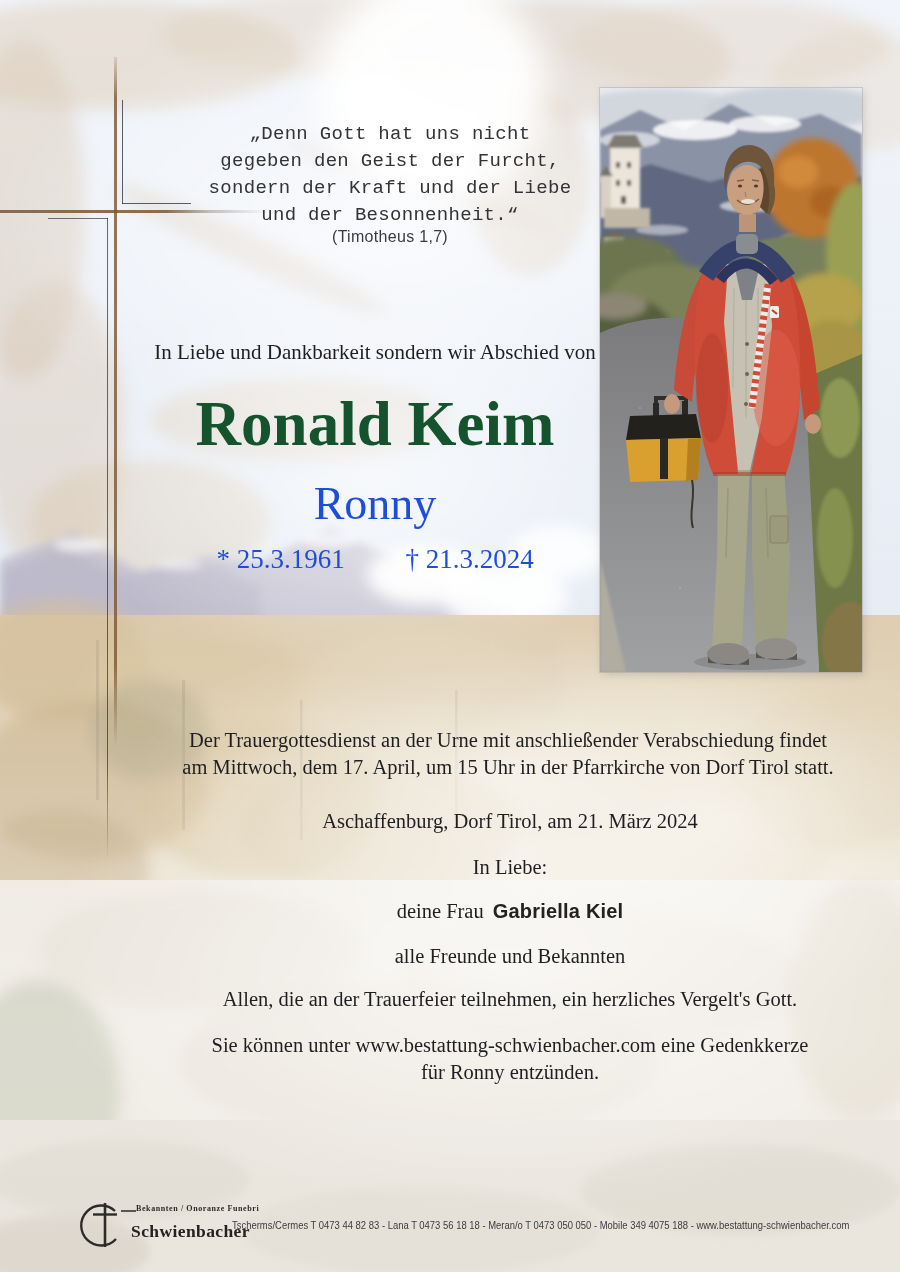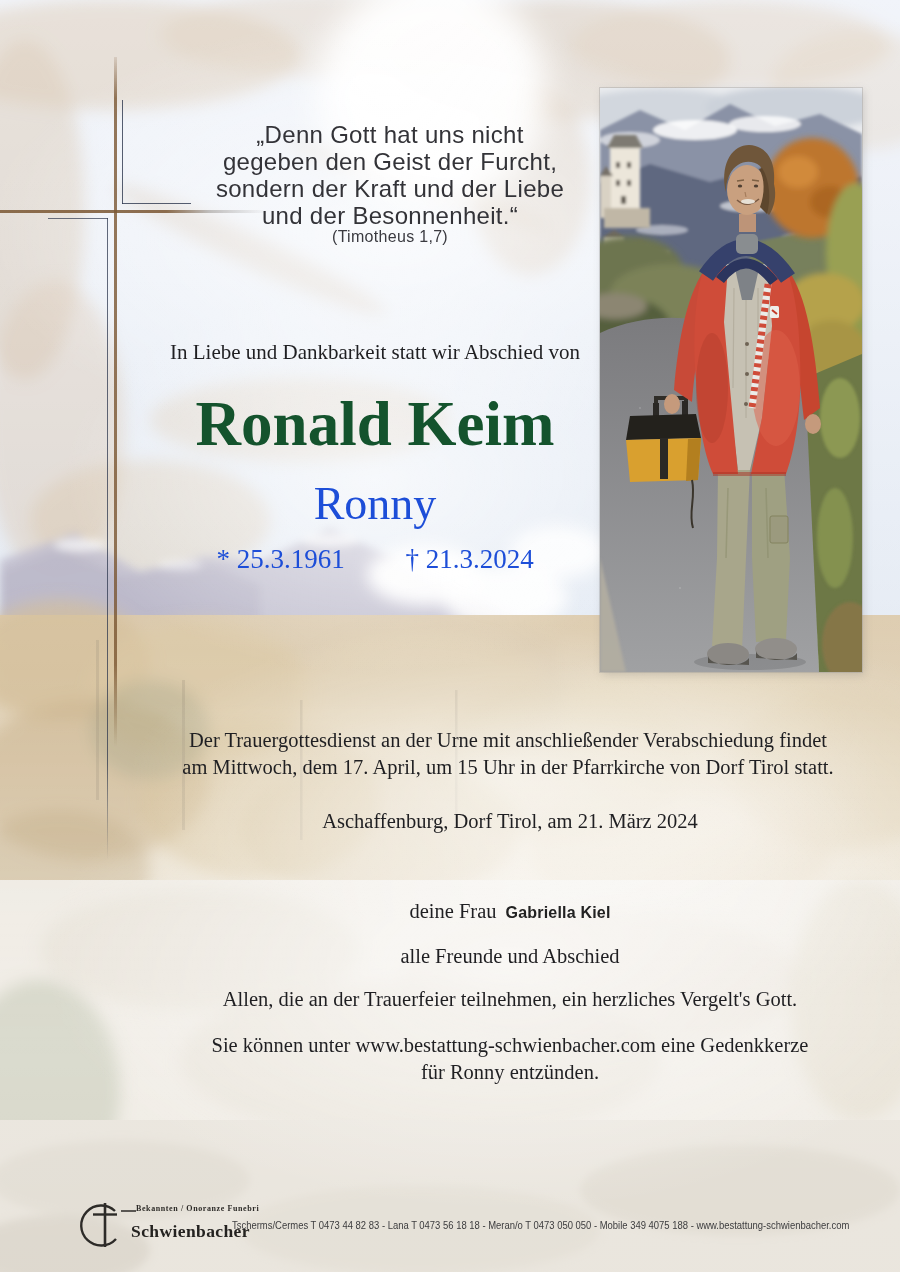--- a/index.html
+++ b/index.html
@@ -29,32 +29,32 @@
     background:linear-gradient(rgba(122,86,50,.15), rgba(122,86,50,.8) 6%, rgba(122,86,50,.8) 88%, rgba(122,86,50,0));}
   #mark-brown-h{left:0;top:210px;width:268px;height:3px;
     background:linear-gradient(to right, rgba(122,86,50,.85) 0 62%, rgba(130,125,120,.45) 78%, rgba(130,125,120,0));}
   #mark-corner-a-v{left:122px;top:100px;width:1px;height:104px;background:rgba(45,55,78,.8);}
   #mark-corner-a-h{left:122px;top:203px;width:69px;height:1px;background:rgba(45,55,78,.8);}
   #mark-corner-b-h{left:48px;top:218px;width:60px;height:1px;background:rgba(45,55,78,.7);}
   #mark-corner-b-v{left:107px;top:218px;width:1px;height:642px;
     background:linear-gradient(rgba(45,55,78,.75) 0 85%, rgba(45,55,78,0));}
 
   
-  #quote{left:170px;top:121px;width:440px;font-size:24px;line-height:27px;letter-spacing:.3px;color:#333338;font-weight:500;}
+  #quote{left:170px;top:121px;width:440px;font-size:19px;line-height:27px;letter-spacing:.3px;color:#333338;font-weight:500;font-family:Liberation Mono, monospace;}
   #quote-citation{left:170px;top:228px;width:440px;font-size:16px;letter-spacing:.3px;color:#3a3a40;}
   #intro{left:95px;top:340px;width:560px;font-size:21px;}
   #deceased-name{left:95px;top:391px;width:560px;font-size:63px;line-height:66px;color:#14532d;font-weight:bold;}
   #deceased-nickname{left:95px;top:479px;width:560px;font-size:46px;line-height:50px;color:#1d4ed8;}
   #dates{left:95px;top:544px;width:560px;font-size:27px;color:#1d4ed8;}
   #dates span{display:inline-block;margin:0 27px;}
   #announcement{left:158px;top:727px;width:700px;font-size:20.5px;line-height:27px;text-align:center;}
   #place-date{left:210px;top:810px;width:600px;font-size:20.5px;}
   #in-love{left:210px;top:856px;width:600px;font-size:20.5px;}
   #wife-line{left:110px;top:900px;width:800px;font-size:20.5px;}
-  #wife-line .wname{font-family:"Liberation Sans","DejaVu Sans",sans-serif;font-weight:bold;font-size:16px;color:#222;margin-left:9px;letter-spacing:.2px;}
+  #wife-line .wname{font-family:"Liberation Sans","DejaVu Sans",sans-serif;font-weight:bold;font-size:20px;color:#222;margin-left:9px;letter-spacing:.2px;}
   #friends{left:210px;top:945px;width:600px;font-size:20.5px;}
   #thanks{left:110px;top:988px;width:800px;font-size:20.5px;}
   #candle{left:160px;top:1032px;width:700px;font-size:20.5px;line-height:27px;}
 
   
   #photo{left:600px;top:88px;width:262px;height:584px;background:#dfe2e6;
     box-shadow:0 0 0 1px rgba(150,150,150,.35), 2px 3px 8px rgba(110,110,110,.25);}
   #photo svg{display:block;}
 
   
@@ -174,21 +174,21 @@
   <div class="mark" id="mark-corner-a-h"></div>
   <div class="mark" id="mark-corner-b-h"></div>
   <div class="mark" id="mark-corner-b-v"></div>
 
   <div class="abs center sans preline" id="quote">„Denn Gott hat uns nicht
 gegeben den Geist der Furcht,
 sondern der Kraft und der Liebe
 und der Besonnenheit.“</div>
   <div class="abs center sans" id="quote-citation">(Timotheus 1,7)</div>
 
-  <div class="abs center serif" id="intro">In Liebe und Dankbarkeit statt wir Abschied von</div>
+  <div class="abs center serif" id="intro">In Liebe und Dankbarkeit sondern wir Abschied von</div>
   <div class="abs center serif" id="deceased-name">Ronald Keim</div>
   <div class="abs center serif" id="deceased-nickname">Ronny</div>
   <div class="abs center serif" id="dates">
     <span>* 25.3.1961</span>
     <span>† 21.3.2024</span>
   </div>
 
   <div class="abs" id="photo">
     <svg width="262" height="584" viewBox="0 0 262 584">
       <defs>
@@ -333,24 +333,25 @@
         <path d="M145,104 L146,109" stroke="#a57c5c" stroke-width="1.2" fill="none"></path>
         <path d="M137,112 Q147,121 159,111" stroke="#7a5a43" stroke-width="1.6" fill="none"></path>
         <ellipse cx="148" cy="113.5" rx="7" ry="2.6" fill="#e9e4da" opacity=".95"></ellipse>
       </g>
     </svg>
   </div>
 
   <div class="abs center serif preline" id="announcement">Der Trauergottesdienst an der Urne mit anschließender Verabschiedung findet
 am Mittwoch, dem 17. April, um 15 Uhr in der Pfarrkirche von Dorf Tirol statt.</div>
   <div class="abs center serif" id="place-date">Aschaffenburg, Dorf Tirol, am 21. März 2024</div>
+  <div class="abs center serif" id="in-love">In Liebe:</div>
   <div class="abs center serif" id="wife-line">
     <span>deine Frau</span><span class="wname">Gabriella Kiel</span>
   </div>
-  <div class="abs center serif" id="friends">alle Freunde und Abschied</div>
+  <div class="abs center serif" id="friends">alle Freunde und Bekannten</div>
   <div class="abs center serif" id="thanks">Allen, die an der Trauerfeier teilnehmen, ein herzliches Vergelt's Gott.</div>
   <div class="abs center serif preline" id="candle">Sie können unter www.bestattung-schwienbacher.com eine Gedenkkerze
 für Ronny entzünden.</div>
 
   <svg class="abs" id="footer-logo" width="70" height="56" viewBox="0 0 70 56">
     <path d="M43,13 A20,20 0 1 0 44,41" stroke="#2d2b28" stroke-width="2.4" fill="none"></path>
     <line x1="33" y1="5" x2="33" y2="49" stroke="#2d2b28" stroke-width="2.6"></line>
     <line x1="21" y1="16.5" x2="45" y2="16.5" stroke="#2d2b28" stroke-width="2.4"></line>
     <line x1="49" y1="13" x2="64" y2="13" stroke="#4a4845" stroke-width="1.8"></line>
   </svg>

